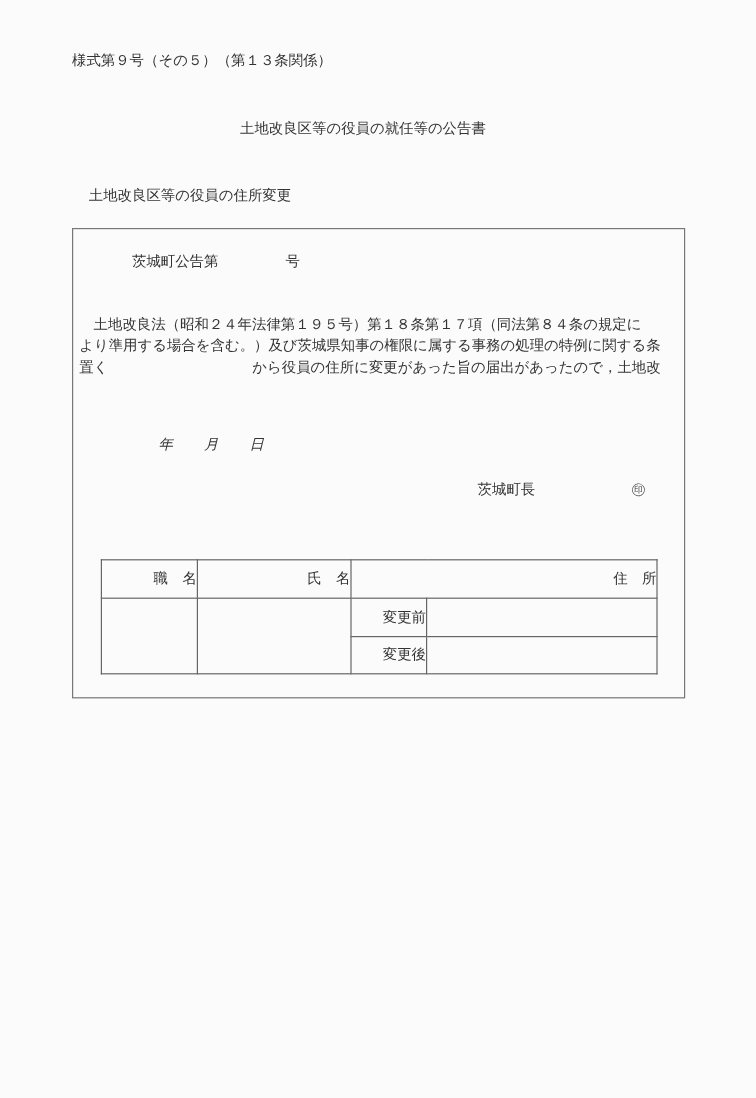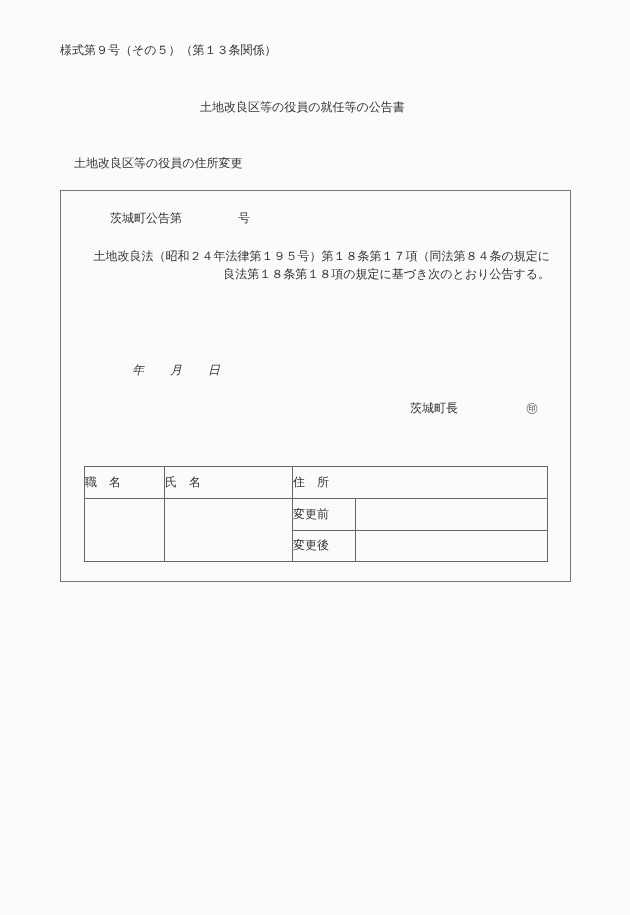--- a/index.html
+++ b/index.html
@@ -7,47 +7,48 @@
     width:630px; height:915px; background:#fbfbfb; position:relative; overflow:hidden;
     font-family:"DejaVu Serif", "Liberation Serif", serif; color:#333; font-size:12px;
   }
   .abs { position:absolute; white-space:nowrap;text-align:right; }
   #form-id { left:60px; top:42px; }
   #doc-title { left:200px; top:99px; }
   #subtitle { left:74px; top:155px; }
   #box { position:absolute; left:60px; top:190px; width:511px; height:392px; border:1px solid #777; box-sizing:border-box; }
   #notice-no { left:66px; top:210px;margin-left:44px; }
   #notice-no .no-suffix { margin-left:56px; }
-  #body-text { position:absolute; left:66px; top:247px; width:484px; line-height:18px; white-space:normal;text-align:right; }
+  #body-text { position:absolute; left:66px; top:261px; width:484px; line-height:18px; white-space:normal; }
   #body-text .line { display:block; white-space:nowrap; }
   #date { left:132px; top:362px;font-style:italic; }
   #date span { margin-right:26px; }
-  #signer { left:398px; top:400px;margin-left:12px; }
+  #signer { left:398px; top:400px; }
   #seal { left:526px; top:400px; }
   table#members { position:absolute; left:84px; top:466px; width:464px; height:96px; border-collapse:collapse; table-layout:fixed; }
-  #members td, #members th { border:1px solid #666; font-weight:normal; text-align:left; padding:0; font-size:12px; color:#333; }
+  #members td, #members th { border:1px solid #666; font-weight:normal; text-align:right; padding:0; font-size:12px; color:#333; }
   #members .hdr th { height:31px; }
   #members .sub { height:31px; }
 </style>
 </head>
 <body>
 
 <div class="abs" id="form-id">様式第９号（その５）（第１３条関係）</div>
 <div class="abs" id="doc-title">土地改良区等の役員の就任等の公告書</div>
 <div class="abs" id="subtitle">土地改良区等の役員の住所変更</div>
 
 <div id="box"></div>
 
 <div class="abs" id="notice-no">
   <span>茨城町公告第</span><span class="no-suffix">号</span>
 </div>
 
 <div id="body-text">
   <span class="line">　土地改良法（昭和２４年法律第１９５号）第１８条第１７項（同法第８４条の規定に</span>
-  <span class="line">良法第１８条第１８項の規定に基づき次のとおり公告する。</span>
+  <span class="line">より準用する場合を含む。）及び茨城県知事の権限に属する事務の処理の特例に関する条</span>
+  <span class="line">置く　　　　　　　　　　から役員の住所に変更があった旨の届出があったので，土地改</span>
 </div>
 
 <div class="abs" id="date">
   <span>年</span><span>月</span><span>日</span>
 </div>
 
 <div class="abs" id="signer">茨城町長</div>
 <div class="abs" id="seal">㊞</div>
 
 <table id="members">

